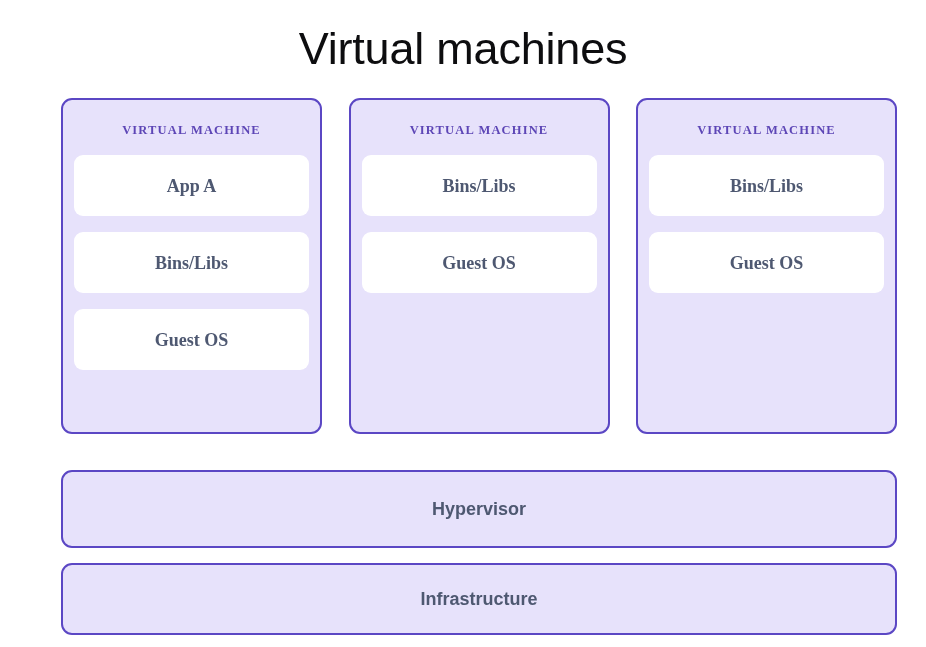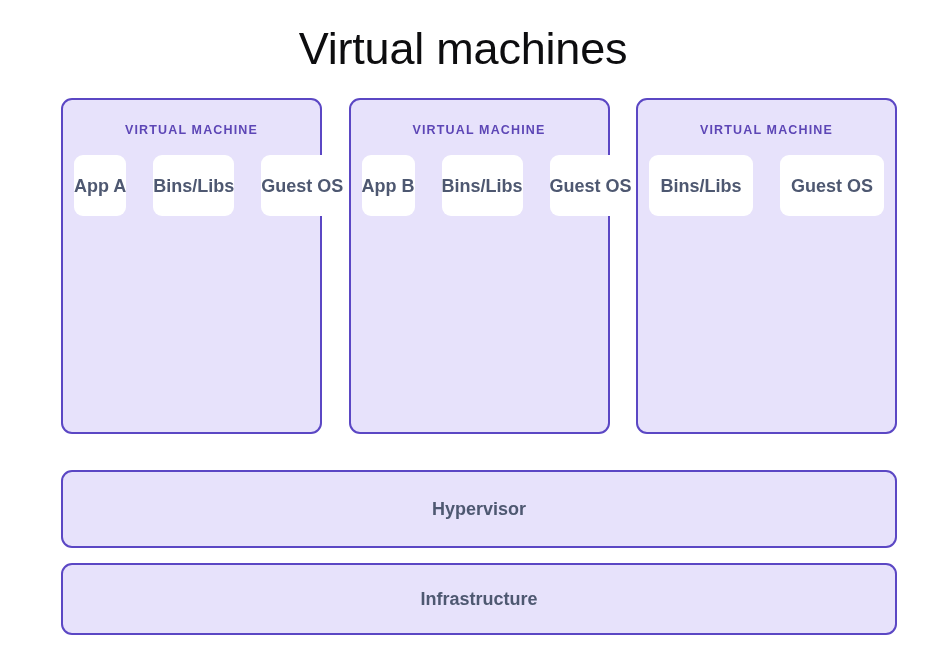--- a/index.html
+++ b/index.html
@@ -40,20 +40,21 @@
   
   .vm-row {
     position: absolute;
     left: 61px;
     top: 98px;
     width: 836px;
     height: 336px;
     display: flex;
     flex-direction: row;
     justify-content: space-between;
+    font-family: Liberation Serif, serif;
   }
 
   .vm-card {
     width: 261px;
     height: 336px;
     box-sizing: border-box;
     background: #e7e2fb;
     border: 2px solid #5b47c4;
     border-radius: 11px;
     display: flex;
@@ -70,22 +71,22 @@
     text-transform: uppercase;
     line-height: 16px;
     text-align: center;
     white-space: nowrap;
   }
 
   .vm-layers {
     margin-top: 17px;
     width: 100%;
     display: flex;
-    flex-direction: row;
-    gap: 27px;
+    flex-direction: column;
+    gap: 16px;
   }
 
   .vm-layer {
     width: 100%;
     height: 61px;
     box-sizing: border-box;
     background: #ffffff;
     border-radius: 9px;
     display: flex;
     align-items: center;
@@ -153,23 +154,20 @@
         <div class="vm-layer">
           <span class="vm-layer-label">Guest OS</span>
         </div>
       </div>
     </div>
 
     <div class="vm-card">
       <div class="vm-card-title">VIRTUAL MACHINE</div>
       <div class="vm-layers">
         <div class="vm-layer">
-          <span class="vm-layer-label">App B</span>
-        </div>
-        <div class="vm-layer">
           <span class="vm-layer-label">Bins/Libs</span>
         </div>
         <div class="vm-layer">
           <span class="vm-layer-label">Guest OS</span>
         </div>
       </div>
     </div>
 
     <div class="vm-card">
       <div class="vm-card-title">VIRTUAL MACHINE</div>

